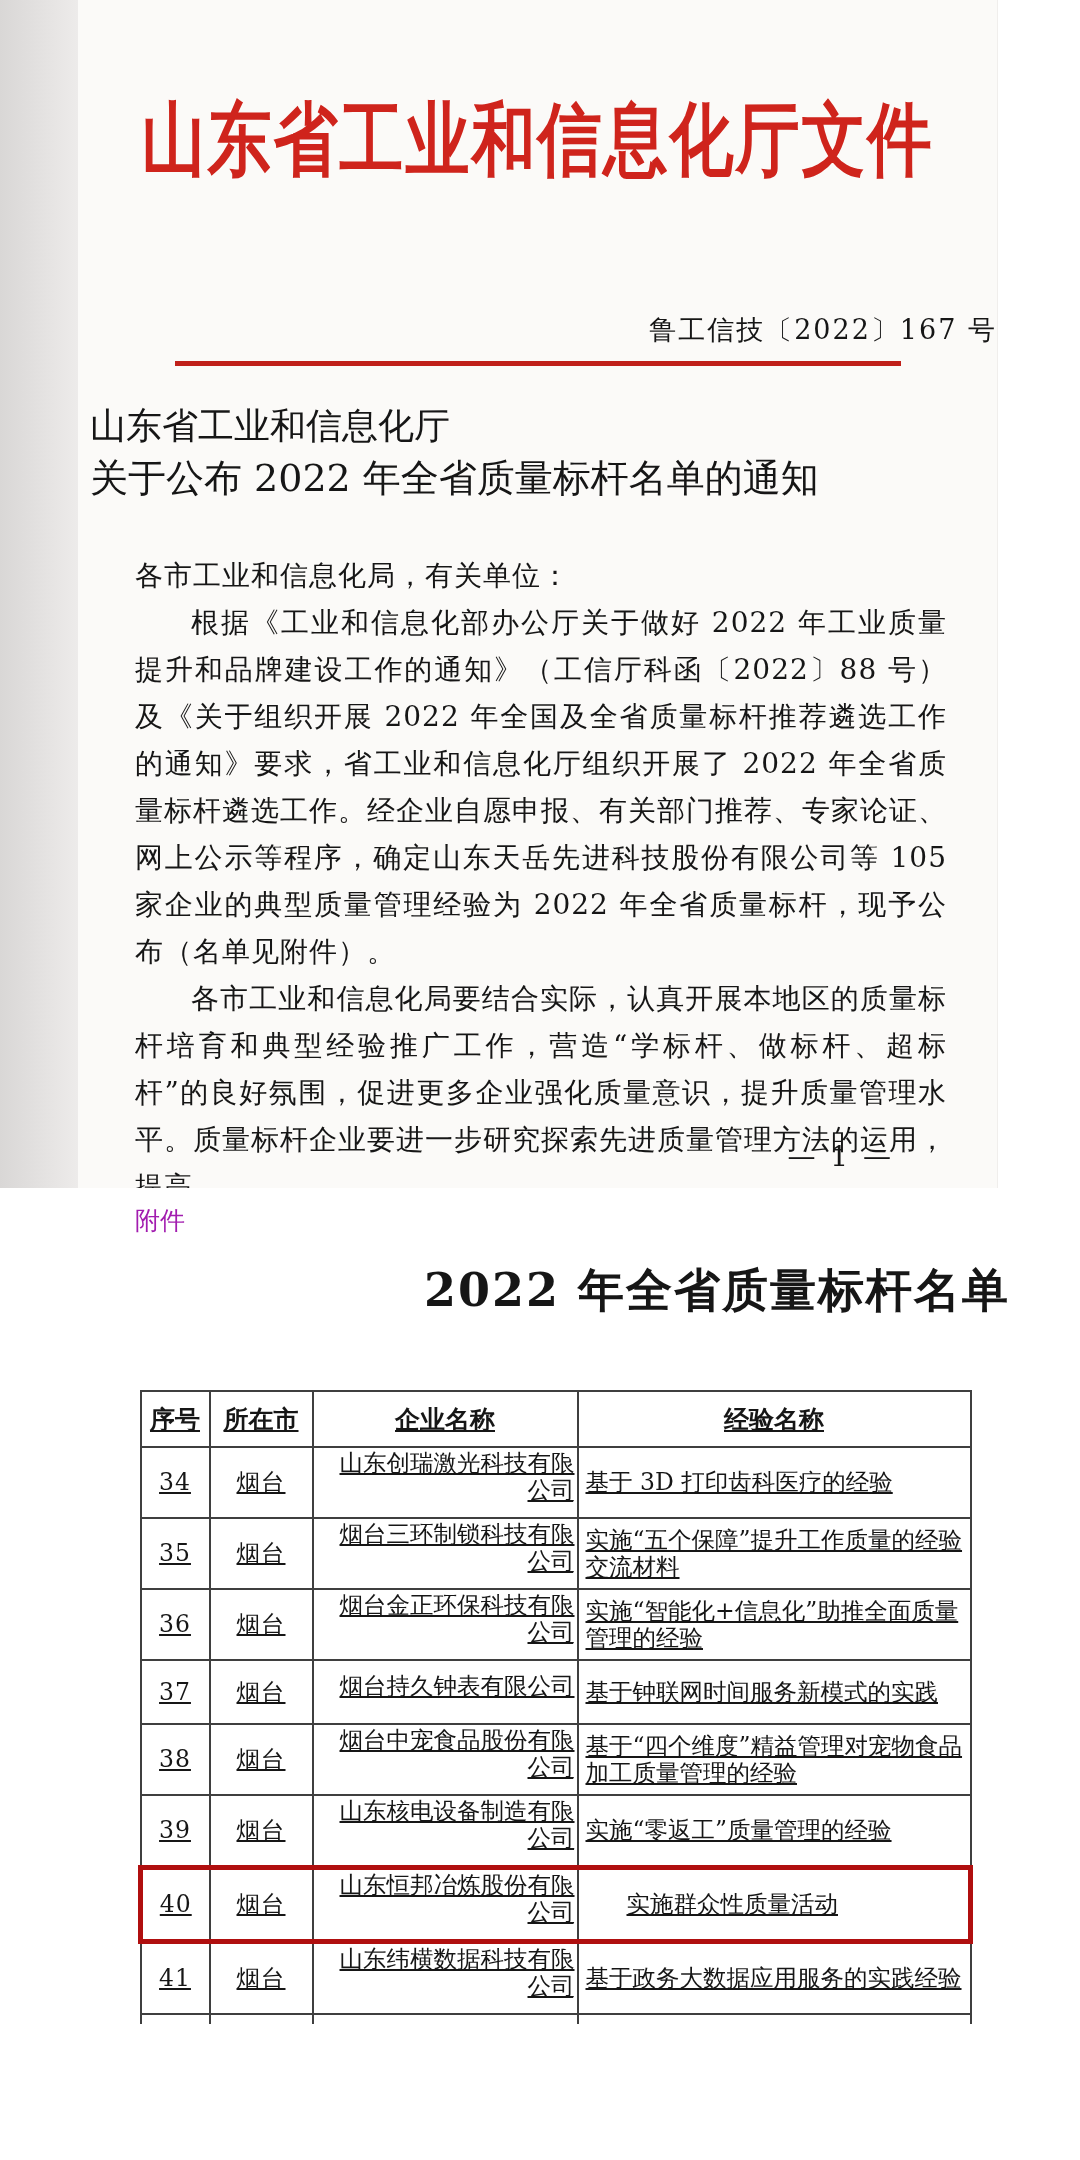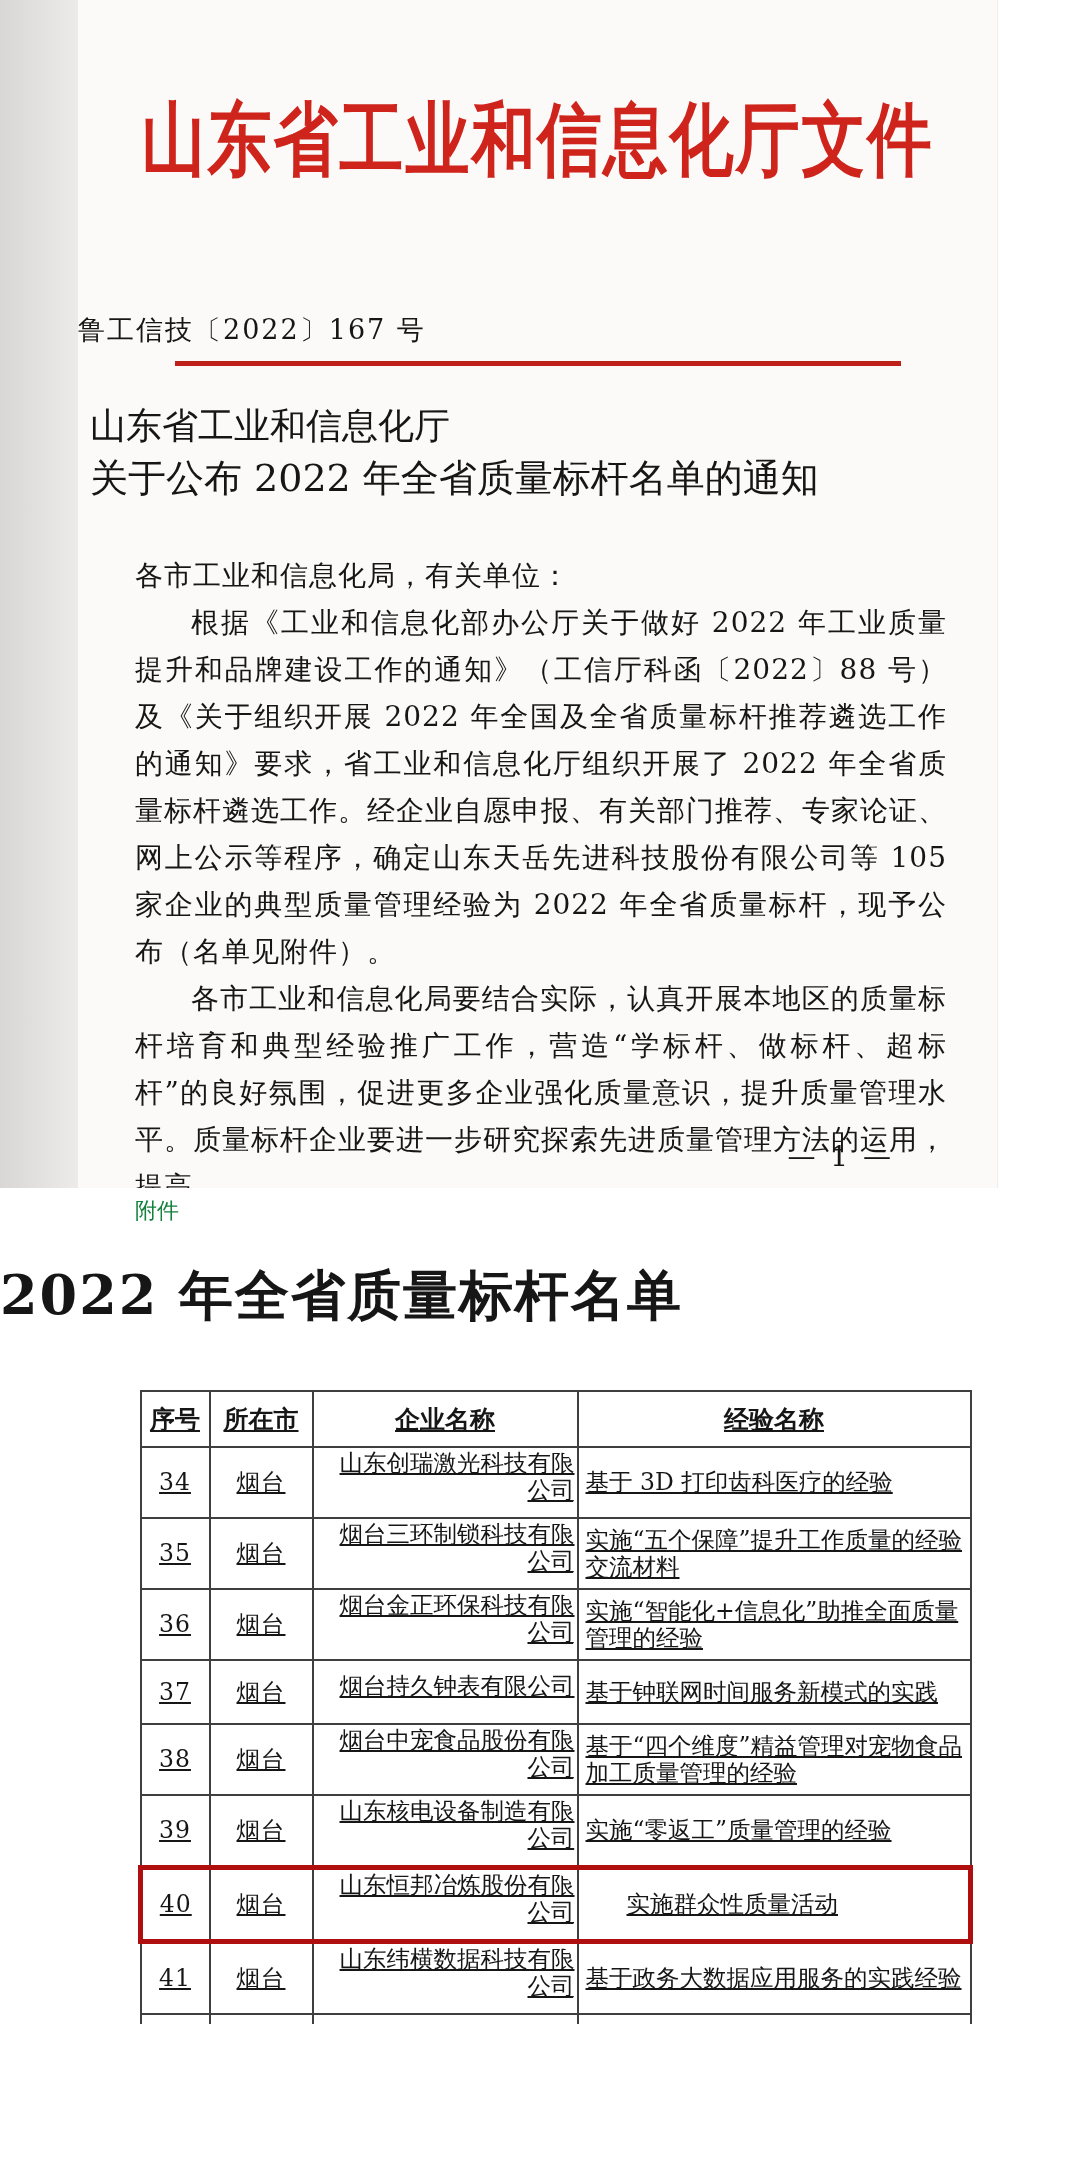--- a/index.html
+++ b/index.html
@@ -15,39 +15,39 @@
   .stage{position:absolute;left:0;top:0;width:1080px;height:2160px;}
 
   
   .left-strip{position:absolute;left:0;top:0;width:78px;height:1188px;
     background:linear-gradient(to right,#d9d7d6,#edebea);}
   .sheet{position:absolute;left:78px;top:0;width:920px;height:1188px;
     background:#fbfaf8;border-right:1px solid #f0eeec;}
   .red-title{position:absolute;left:0;top:86px;width:100%;text-align:center;
     font-size:64px;font-weight:bold;color:var(--header-red);letter-spacing:2px;
     transform:scaleY(1.25);transform-origin:top;}
-  .doc-number{position:absolute;left:0;top:312px;width:100%;text-align:left;
+  .doc-number{position:absolute;left:0;top:312px;width:100%;text-align:right;
     font-size:27px;letter-spacing:2px;}
   .red-rule{position:absolute;left:97px;top:361px;width:726px;height:5px;
     background:var(--rule-red);}
   .notice-title{position:absolute;left:12px;top:400px;width:100%;
     font-weight:normal;line-height:52px;}
   .notice-title .l1{font-size:36px;}
   .notice-title .l2{font-size:38px;}
   .body-text{position:absolute;left:57px;top:552px;width:812px;
     font-size:28px;line-height:47px;text-align:justify;letter-spacing:1px;}
   .body-text p.indent{text-indent:2em;}
   .page-number{position:absolute;right:103px;top:1140px;font-size:28px;letter-spacing:3px;}
 
   
   .attachment{position:absolute;left:0;top:1188px;width:1080px;height:972px;background:#ffffff;}
-  .att-label{position:absolute;left:135px;top:8px;font-size:22px;
-    font-family:"Liberation Sans","DejaVu Sans",sans-serif;color:#15803d;}
-  .att-title{position:absolute;left:0;top:72px;width:1010px;text-align:left;
-    font-size:54px;font-weight:bold;letter-spacing:2px;}
+  .att-label{position:absolute;left:135px;top:16px;font-size:25px;
+    font-family:"Liberation Sans","DejaVu Sans",sans-serif;color:#a21caf;}
+  .att-title{position:absolute;left:0;top:72px;width:1010px;text-align:right;
+    font-size:46px;font-weight:bold;letter-spacing:2px;}
 
   table.benchmark{position:absolute;left:138px;top:202px;width:830px;
     border-collapse:collapse;table-layout:fixed;}
   table.benchmark col.c1{width:69px;}
   table.benchmark col.c2{width:103px;}
   table.benchmark col.c3{width:265px;}
   table.benchmark col.c4{width:393px;}
   table.benchmark th,table.benchmark td{border:2px solid var(--table-border);
     font-weight:normal;font-size:23.5px;line-height:27px;vertical-align:middle;
     overflow:hidden;text-decoration:underline;}

